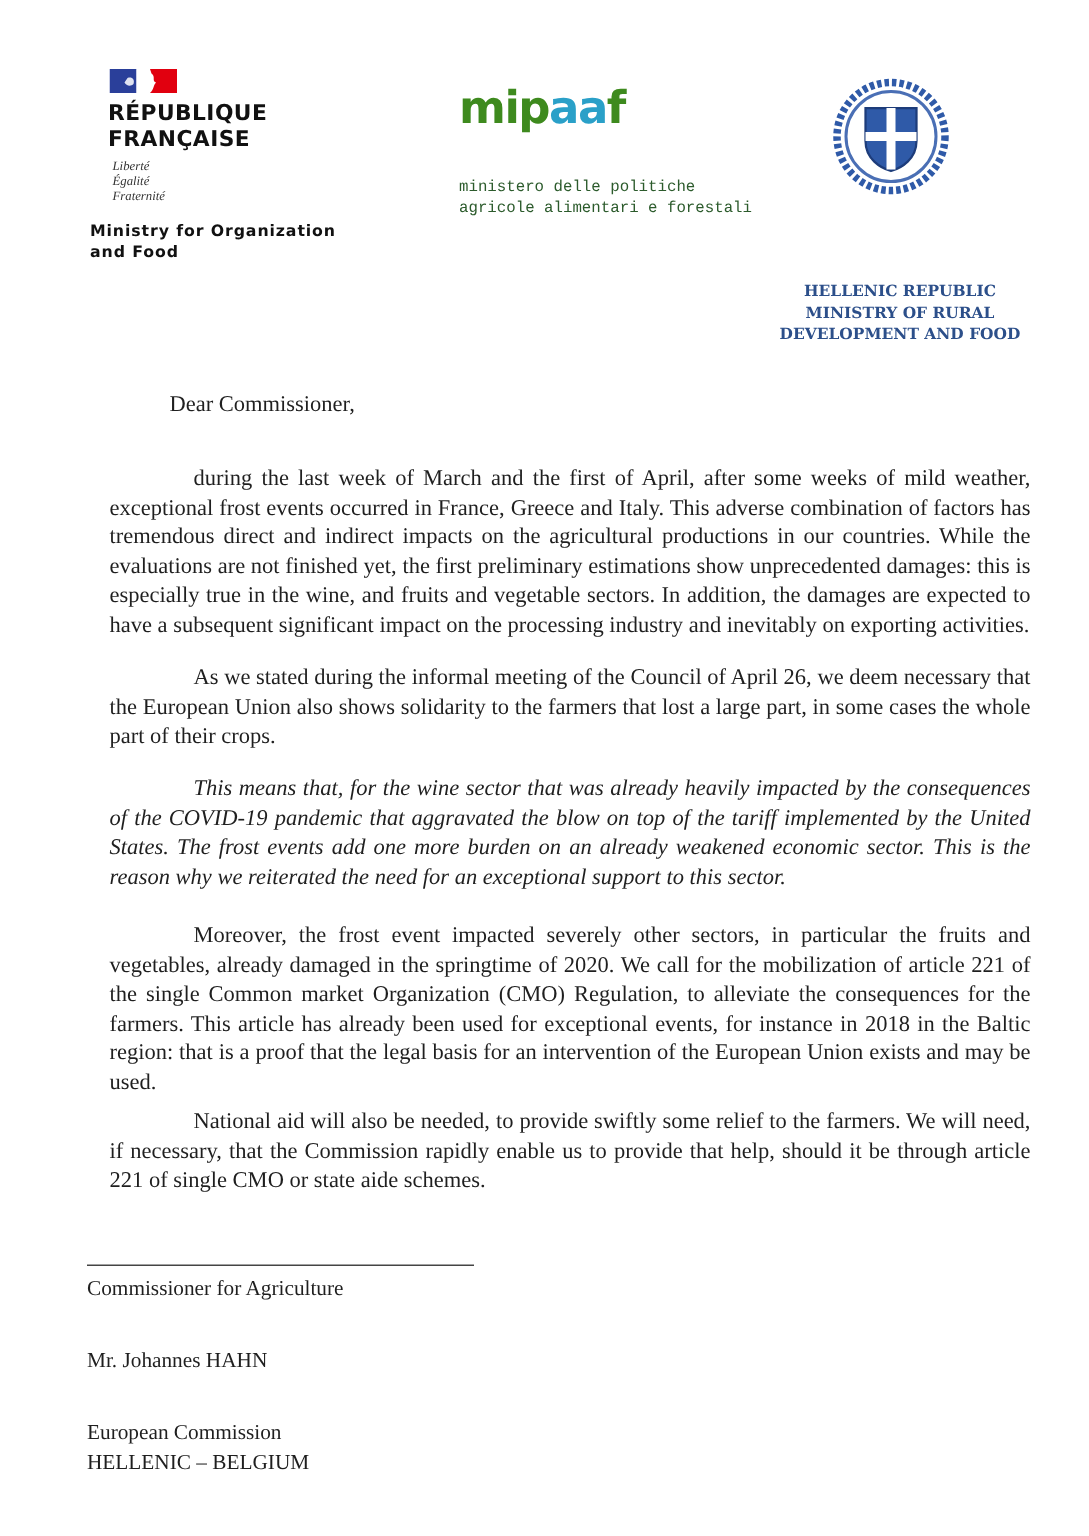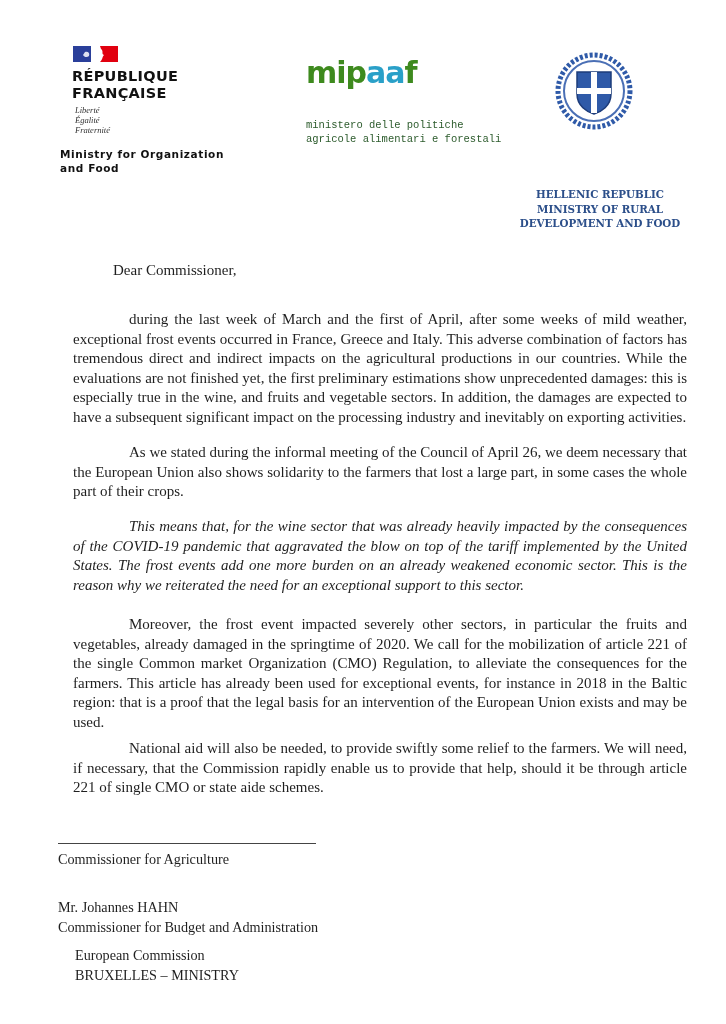--- a/index.html
+++ b/index.html
@@ -29,21 +29,21 @@
   #p1 { top: 294px; }
   #p2 { top: 427px; }
   #p3 { top: 501px; font-style: italic; }
   #p4 { top: 599px; }
   #p5 { top: 723px; }
 
   .sig-line { left: 58px; top: 843px; width: 258px; border-top: 1px solid #444; }
   .sig { left: 58px; font-size: 14.2px; line-height: 20px; color: #1f1f1f; }
   #s1 { top: 849px; }
   #s2 { top: 897px; }
-  #s3 { top: 945px; margin-left: 17px; }
+  #s3 { top: 945px; }
 </style>
 </head>
 <body>
 
 <svg id="fr-flag" class="abs" viewBox="0 0 45 16">
   <rect x="0" y="0" width="18" height="16" fill="#2a3f9a"></rect>
   <path d="M27 0 H45 V16 H27 C30 13 29 11 31 9 C28 8 31 5 28 3 Z" fill="#e1000f"></path>
   <path d="M18 0 C22 2 20 5 23 7 C20 9 23 12 19 16 H18 Z" fill="#ffffff"></path>
   <path d="M12 6 C15 5 17 7 16 10 C14 12 11 11 10 9 Z" fill="#ffffff" opacity="0.85"></path>
 </svg>
@@ -88,18 +88,17 @@
 <p id="p3" class="abs letter para">This means that, for the wine sector that was already heavily impacted by the consequences of the COVID-19 pandemic that aggravated the blow on top of the tariff implemented by the United States. The frost events add one more burden on an already weakened economic sector. This is the reason why we reiterated the need for an exceptional support to this sector.</p>
 <p id="p4" class="abs letter para">Moreover, the frost event impacted severely other sectors, in particular the fruits and vegetables, already damaged in the springtime of 2020. We call for the mobilization of article 221 of the single Common market Organization (CMO) Regulation, to alleviate the consequences for the farmers. This article has already been used for exceptional events, for instance in 2018 in the Baltic region: that is a proof that the legal basis for an intervention of the European Union exists and may be used.</p>
 <p id="p5" class="abs letter para">National aid will also be needed, to provide swiftly some relief to the farmers. We will need, if necessary, that the Commission rapidly enable us to provide that help, should it be through article 221 of single CMO or state aide schemes.</p>
 
 <div class="abs sig-line"></div>
 <div id="s1" class="abs sig">
   <div>Commissioner for Agriculture</div>
 </div>
 <div id="s2" class="abs sig">
   <div>Mr. Johannes HAHN</div>
-  <div>Commissioner for Budget and Administration</div>
 </div>
 <div id="s3" class="abs sig">
   <div>European Commission</div>
-  <div>BRUXELLES – MINISTRY</div>
+  <div>HELLENIC – BELGIUM</div>
 </div>
 
 </body></html>

